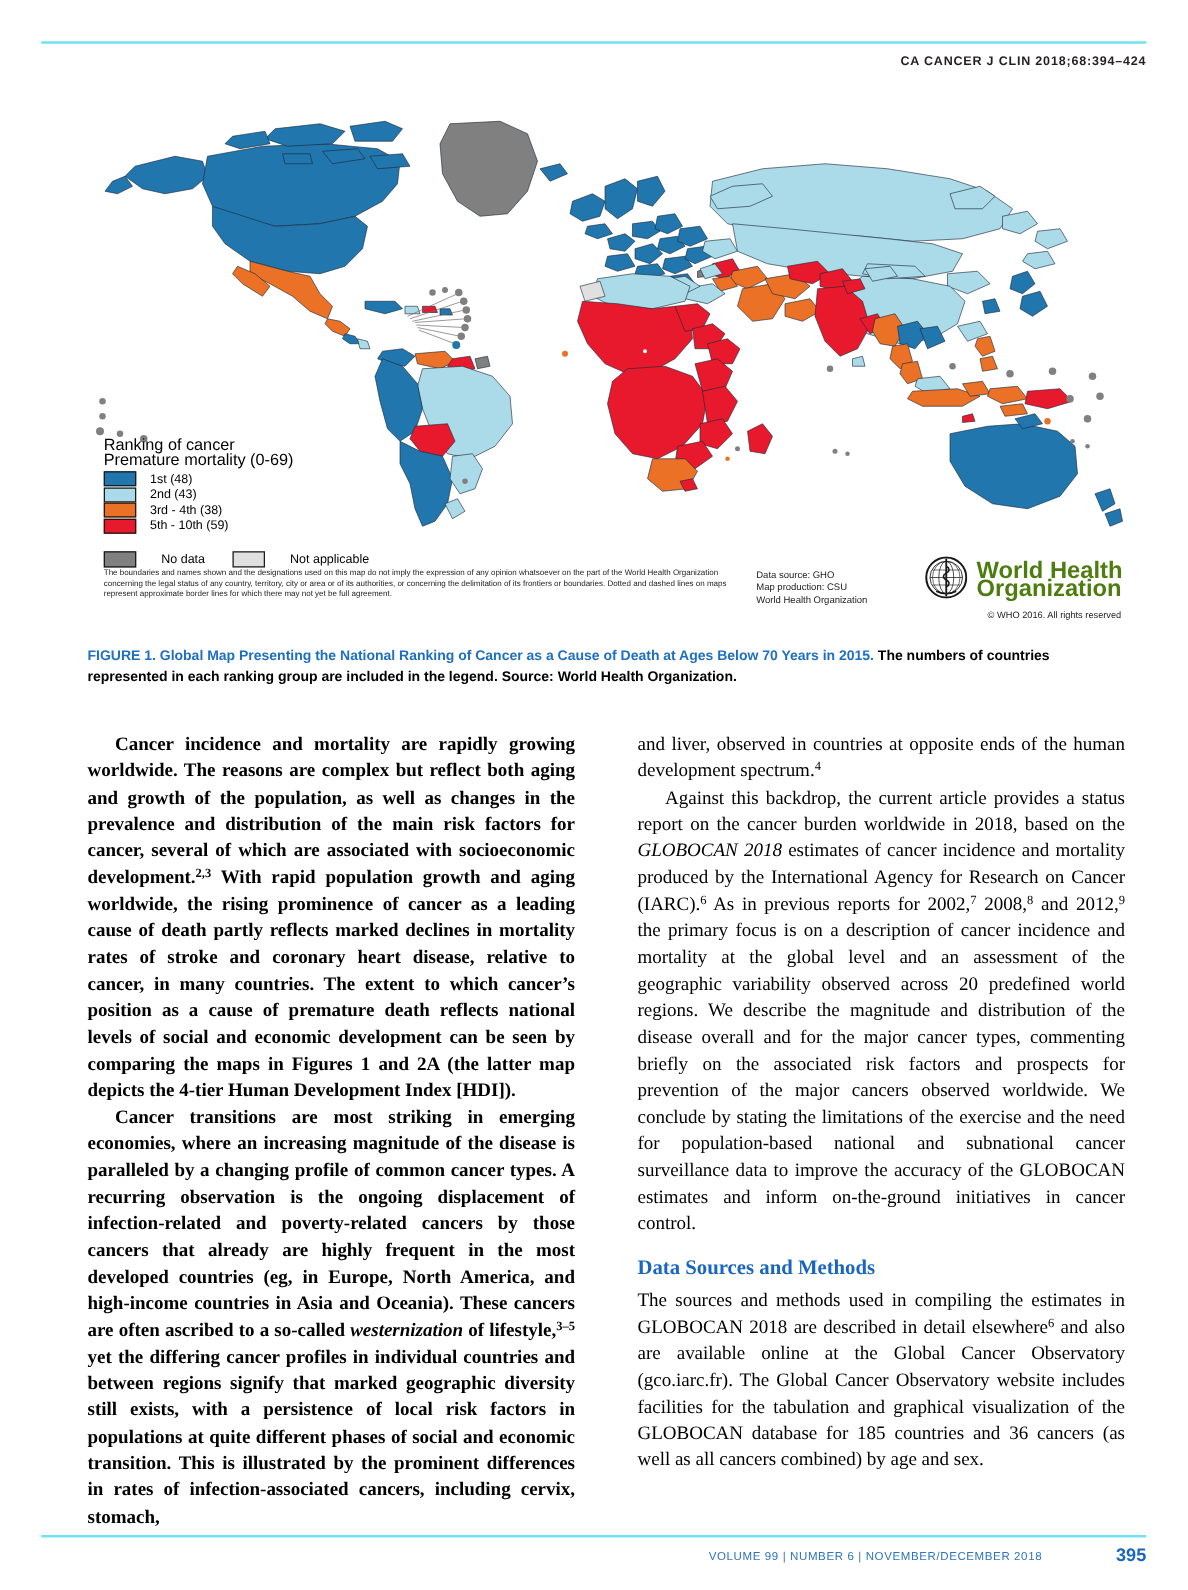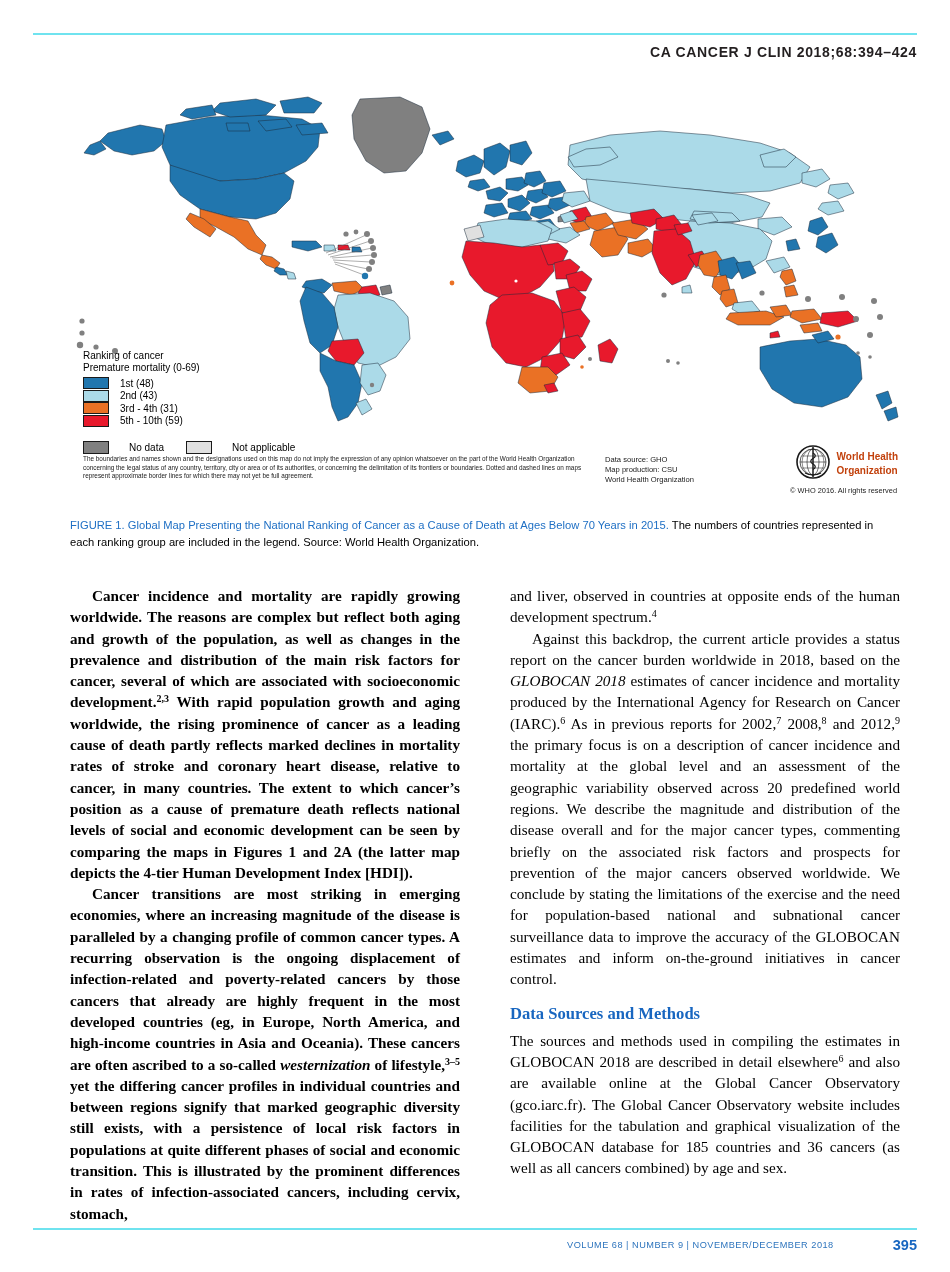--- a/index.html
+++ b/index.html
@@ -23,21 +23,21 @@
     top: 33px;
     width: 884px;
     height: 2px;
     background: #6fe3ef;
   }
   .running-head {
     position: absolute;
     right: 33px;
     top: 44px;
     font-family: "Liberation Sans", sans-serif;
-    font-size: 14px;
+    font-size: 10px;
     font-weight: bold;
     letter-spacing: 0.65px;
     color: #231f20;
     margin-left: 14px;
   }
 
   
   .figure-block {
     position: absolute;
     left: 70px;
@@ -56,21 +56,21 @@
   }
 
   
   .legend {
     position: absolute;
     left: 13px;
     top: 255px;
     font-family: "Liberation Sans", sans-serif;
   }
   .legend-title {
-    font-size: 10px;
+    font-size: 13px;
     line-height: 12.4px;
     color: #000;
     white-space: pre-line;
   }
   .legend-rows {
     margin-top: 2px;
   }
   .legend-row {
     display: flex;
     align-items: center;
@@ -128,23 +128,23 @@
   }
   .who-row {
     display: flex;
     align-items: center;
     justify-content: flex-end;
   }
   .who-emblem { flex: 0 0 auto; }
   .who-name {
     font-family: "Liberation Sans", sans-serif;
     font-weight: bold;
-    font-size: 10px;
+    font-size: 19px;
     line-height: 14.4px;
-    color: #c2410c;
+    color: #4d7c0f;
     margin-left: 7px;
     white-space: pre-line;
   }
   .who-copy {
     font-family: "Liberation Sans", sans-serif;
     font-size: 7.4px;
     color: #222;
     text-align: right;
     margin-top: 3px;
     padding-right: 1px;
@@ -152,21 +152,21 @@
 
   
   .caption {
     position: absolute;
     left: 70px;
     top: 517px;
     width: 830px;
     font-family: "Liberation Sans", sans-serif;
     font-size: 11.2px;
     line-height: 16.5px;
-    font-weight: normal;
+    font-weight: bold;
     color: #000;
     text-align: left;
   }
   .caption .cap-lead { color: #1e6fc4; }
 
   
   .columns {
     position: absolute;
     left: 70px;
     top: 585px;
@@ -439,21 +439,21 @@
         <div class="legend-row">
           <span class="legend-swatch" style="background:#2176ae"></span>
           <span class="legend-label">1st (48)</span>
         </div>
         <div class="legend-row">
           <span class="legend-swatch" style="background:#abdae8"></span>
           <span class="legend-label">2nd (43)</span>
         </div>
         <div class="legend-row">
           <span class="legend-swatch" style="background:#ea7125"></span>
-          <span class="legend-label">3rd - 4th (31)</span>
+          <span class="legend-label">3rd - 4th (38)</span>
         </div>
         <div class="legend-row">
           <span class="legend-swatch" style="background:#e8192c"></span>
           <span class="legend-label">5th - 10th (59)</span>
         </div>
       </div>
       <div class="legend-extra">
         <span class="legend-swatch" style="background:#808080"></span>
         <span class="legend-label">No data</span>
         <span class="legend-swatch" style="background:#e0e0e0"></span>
@@ -503,14 +503,14 @@
 
   <div class="col col-right">
     <p class="no-indent"><span>and liver, observed in countries at opposite ends of the human development spectrum.</span><sup>4</sup></p>
     <p><span>Against this backdrop, the current article provides a status report on the cancer burden worldwide in 2018, based on the </span><em>GLOBOCAN 2018</em><span> estimates of cancer incidence and mortality produced by the International Agency for Research on Cancer (IARC).</span><sup>6</sup><span> As in previous reports for 2002,</span><sup>7</sup><span> 2008,</span><sup>8</sup><span> and 2012,</span><sup>9</sup><span> the primary focus is on a description of cancer incidence and mortality at the global level and an assessment of the geographic variability observed across 20 predefined world regions. We describe the magnitude and distribution of the disease overall and for the major cancer types, commenting briefly on the associated risk factors and prospects for prevention of the major cancers observed worldwide. We conclude by stating the limitations of the exercise and the need for population-based national and subnational cancer surveillance data to improve the accuracy of the GLOBOCAN estimates and inform on-the-ground initiatives in cancer control.</span></p>
     <div class="section-head">Data Sources and Methods</div>
     <p class="no-indent"><span>The sources and methods used in compiling the estimates in GLOBOCAN 2018 are described in detail elsewhere</span><sup>6</sup><span> and also are available online at the Global Cancer Observatory (gco.iarc.fr). The Global Cancer Observatory website includes facilities for the tabulation and graphical visualization of the GLOBOCAN database for 185 countries and 36 cancers (as well as all cancers combined) by age and sex.</span></p>
   </div>
 </div>
 
 <div class="page-rule-bottom"></div>
-<div class="footer-left">VOLUME 68 | NUMBER 9 | NOVEMBER/DECEMBER 2018</div>
+<div class="footer-left">VOLUME 99 | NUMBER 6 | NOVEMBER/DECEMBER 2018</div>
 <div class="footer-page">395</div>
 
 </body></html>

